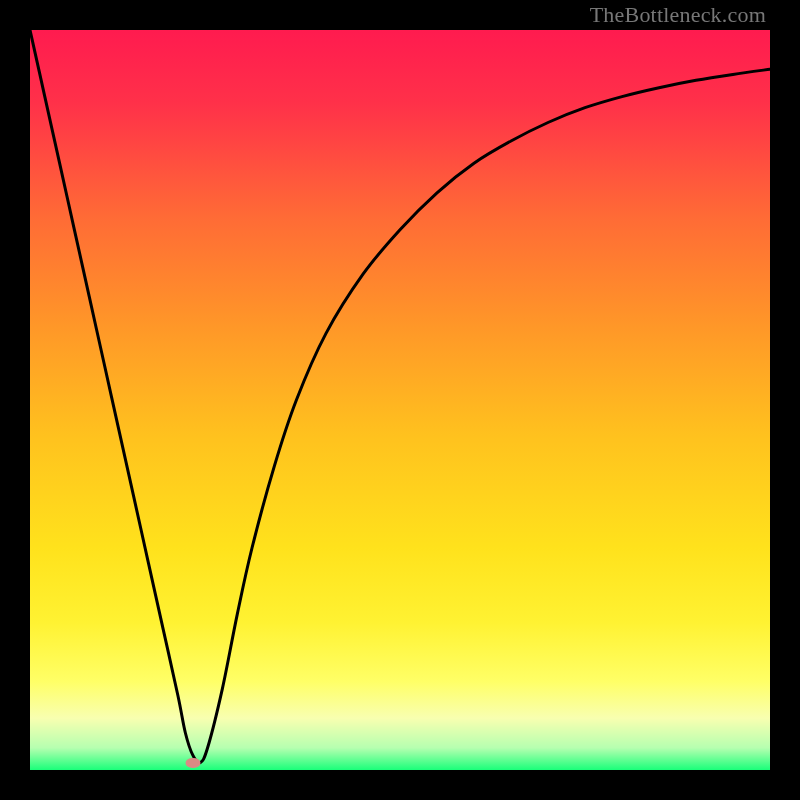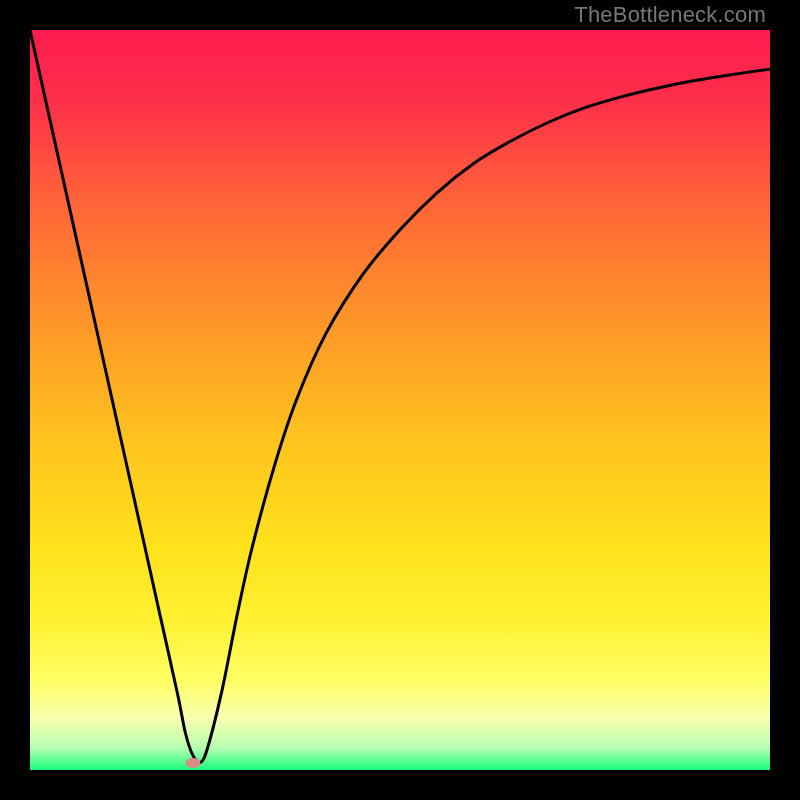--- a/index.html
+++ b/index.html
@@ -9,20 +9,21 @@
     height: 800px;
     overflow: hidden;
     background: #000;
     font-family: Arial, Helvetica, sans-serif;
   }
   .frame {
     position: relative;
     width: 800px;
     height: 800px;
     background: #000;
+    font-family: Liberation Serif, serif;
   }
   .plot-area {
     position: absolute;
     left: 30px;
     top: 30px;
     width: 740px;
     height: 740px;
     overflow: hidden;
   }
   .gradient {

